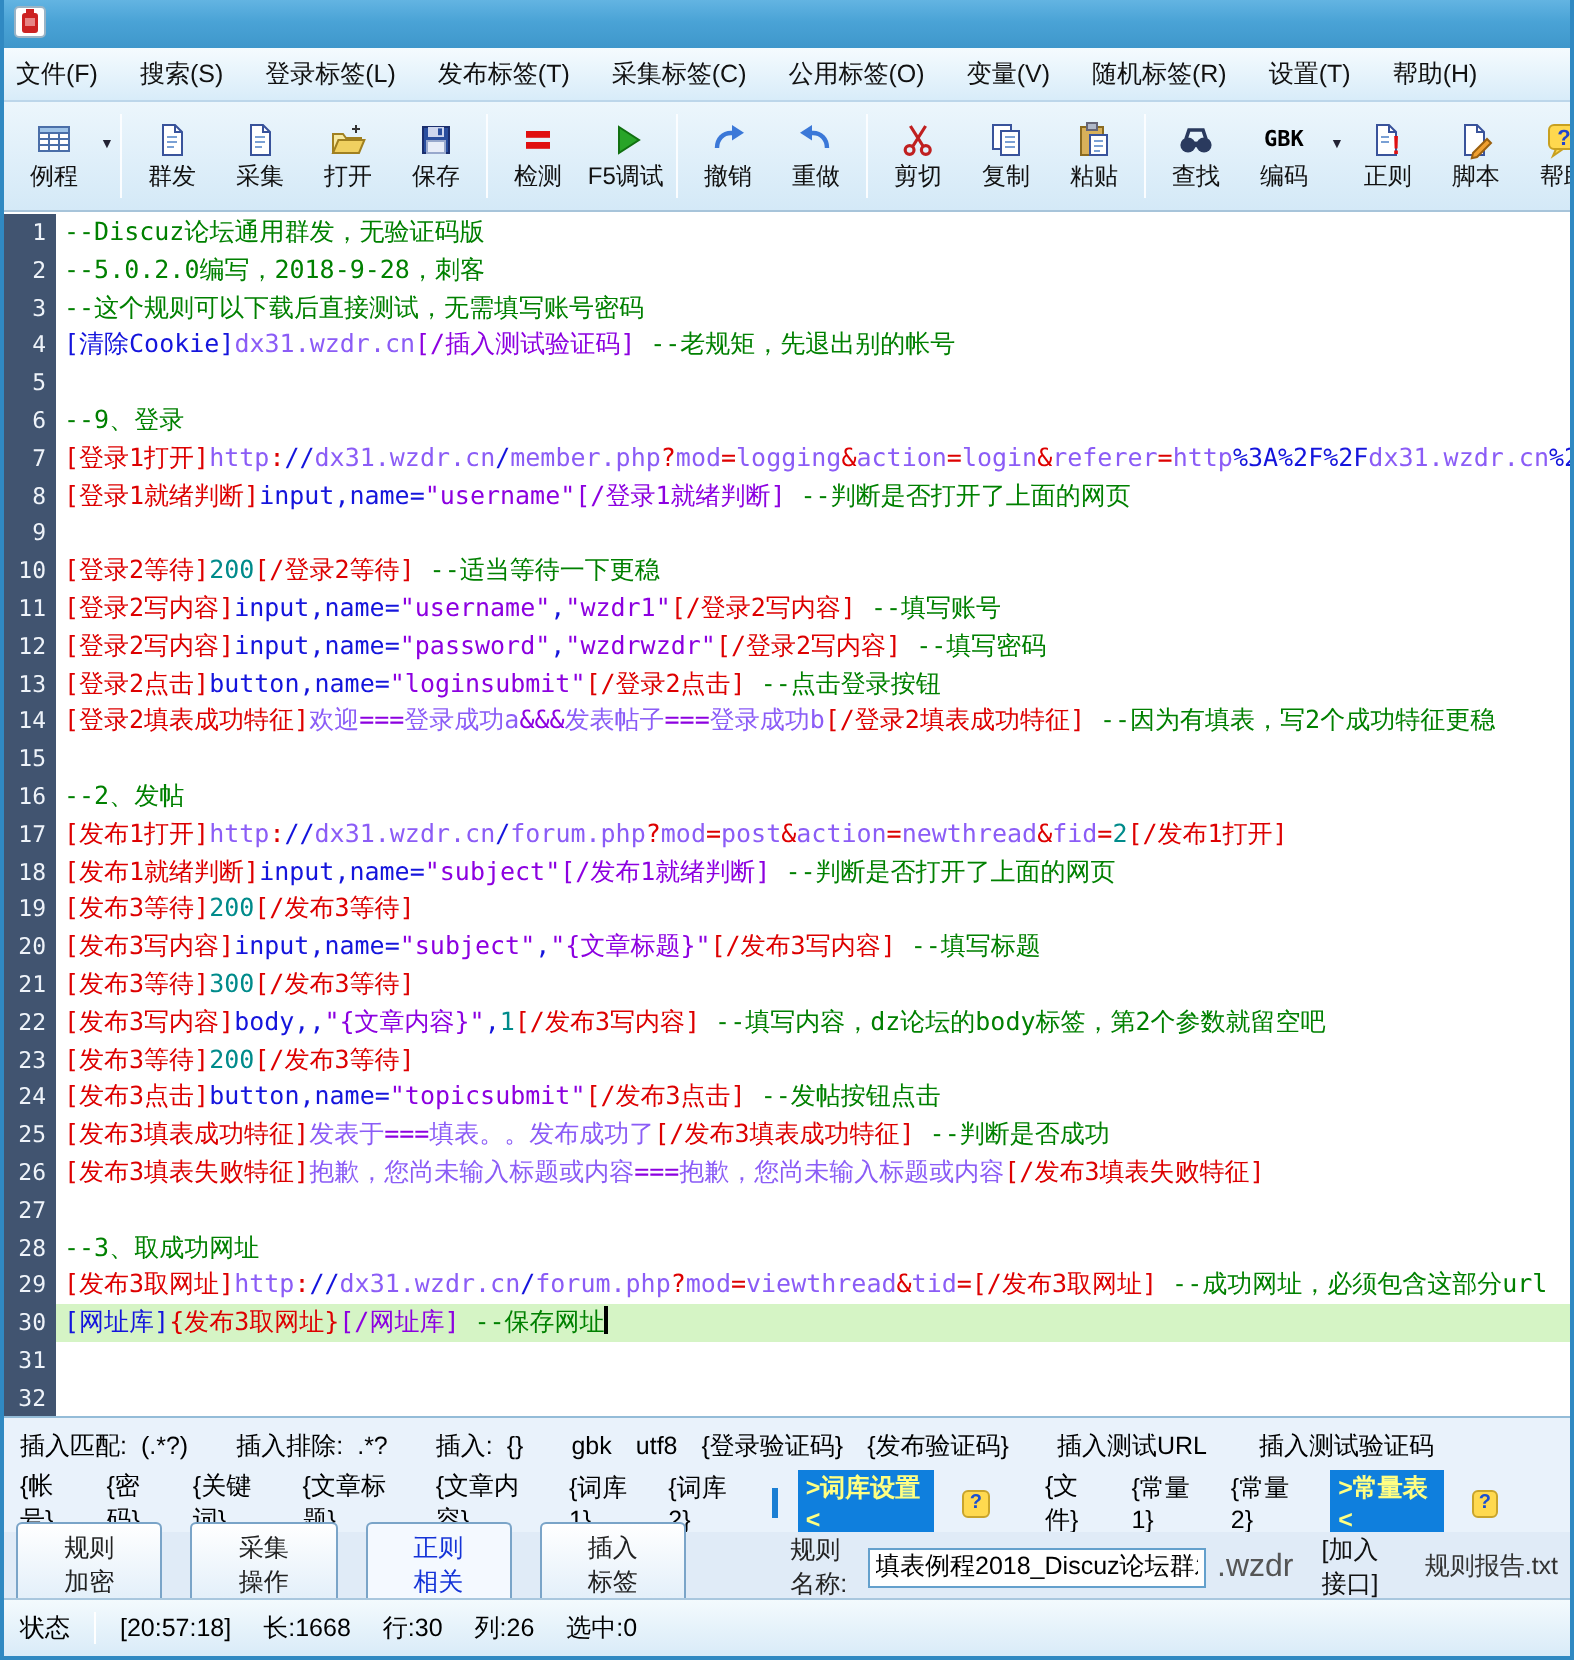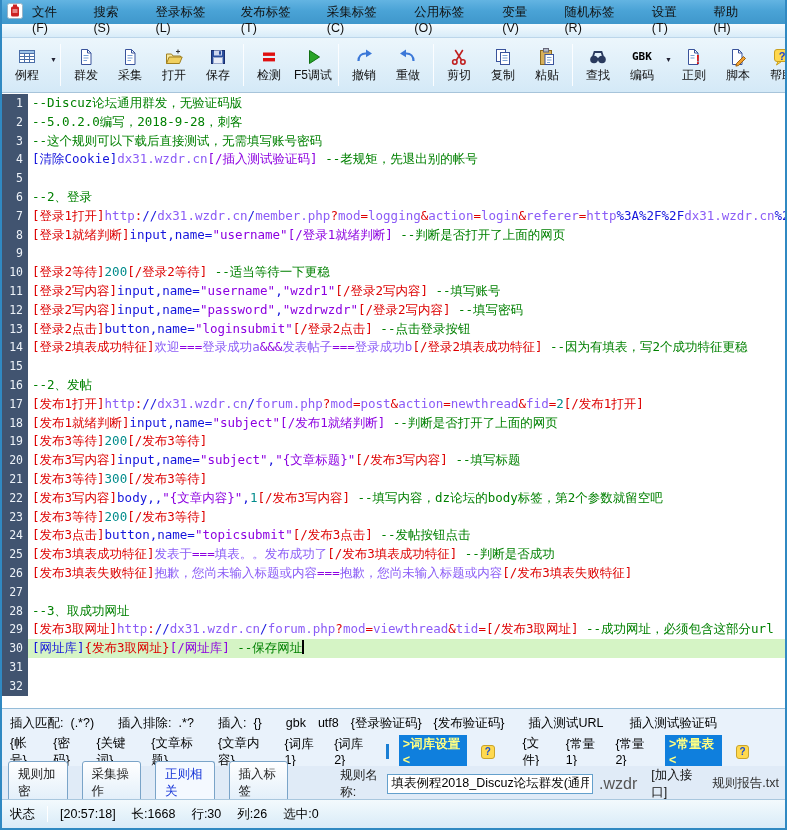--- a/index.html
+++ b/index.html
@@ -11,21 +11,21 @@
     background: #e9f2fb; overflow: hidden;
   }
   
   .titlebar {
     height: 24px; flex: none; display: flex; align-items: center; gap: 5px; padding: 0 5px;
     background: linear-gradient(180deg, #63b4e2 0%, #4aa3d6 45%, #3f97cb 100%);
   }
   .title-text { color: #fff; font-weight: bold; font-size: 13px; text-shadow: 0 1px 1px #2a6f9e; }
   
   .menubar {
-    height: 14px; flex: none; display: flex; align-items: flex-end; gap: 17px; padding: 0 28px;
+    height: 27px; flex: none; display: flex; align-items: center; gap: 17px; padding: 0 4px;
     background: linear-gradient(180deg, #f5fbfe, #d8ecf9); border-bottom: 1px solid #bcd6ea; color: #111;
   }
   .menu-item { cursor: default; padding: 2px 2px; }
   
   .toolbar {
     height: 54px; flex: none; display: flex; align-items: center; padding: 0 3px;
     background: linear-gradient(180deg, #ecf6fc, #d4e9f7);
   }
   .tb-btn { display: flex; flex-direction: column; align-items: center; justify-content: center;
     min-width: 44px; padding: 2px 2px; font-size: 12px; color: #111; cursor: default; }
@@ -58,22 +58,22 @@
   .ins-action { margin-right: 26px; cursor: default; }
   .ins-sel { background: #0f7fdd; color: #ffff82; font-weight: bold; padding: 1px 4px;
     margin-right: 14px; cursor: default; }
   .ins-help { width: 14px; height: 14px; background: #ffd94f; border: 1px solid #c9a42b; border-radius: 3px;
     color: #1b4fd0; font-size: 10px; font-weight: bold; display: inline-flex; align-items: center;
     justify-content: center; margin-right: 28px; cursor: default; }
   .ins-sep { width: 3px; height: 15px; background: #1a7fd4; margin: 0 10px 0 2px; flex: none; }
   
   .tabrow { height: 33px; flex: none; display: flex; align-items: center; padding: 2px 6px 0 6px;
     background: #e0ebf7; }
-  .tab { padding: 4px 9px 5px; border: 1px solid #7aa4c8; border-radius: 3px 3px 0 0; margin-right: 14px;
-    background: linear-gradient(180deg, #ffffff, #dfedf9); color: #222; cursor: default; }
+  .tab { padding: 4px 20px 5px; border: 1px solid #7aa4c8; border-radius: 3px 3px 0 0; margin-right: 14px;
+    background: linear-gradient(180deg, #ffffff, #dfedf9); color: #222; cursor: default; text-align: center; }
   .tab.active { color: #1433d8; background: #f4f9ff; border-bottom-color: #f4f9ff; }
   .rule-name-label { margin-left: 38px; margin-right: 5px; color: #222; }
   .rule-name-input { width: 258px; height: 20px; border: 1px solid #64a0cc; font-size: 12.5px;
     padding: 1px 3px; background: #fff; color: #000; font-family: inherit; }
   .rule-ext { color: #555; font-size: 16px; margin: 0 14px 0 6px; }
   .join-btn { color: #111; margin-right: 16px; cursor: default; }
   .report-link { color: #333; cursor: default; white-space: nowrap; }
   
   .statusbar { height: 29px; flex: none; display: flex; align-items: center; padding: 0 0;
     background: linear-gradient(180deg, #f3fafd, #d9ebf8); border-top: 1px solid #a9c7de; color: #000; }
@@ -311,21 +311,21 @@
           <span class="tb-label">帮助</span>
         </div>
       </div>
     </div>
   <div class="editor" id="editor">
       <div class="ed-row"><span class="ed-gutter">1</span><span class="ed-code"><span class="sg">--Discuz论坛通用群发，无验证码版</span></span></div>
       <div class="ed-row"><span class="ed-gutter">2</span><span class="ed-code"><span class="sg">--5.0.2.0编写，2018-9-28，刺客</span></span></div>
       <div class="ed-row"><span class="ed-gutter">3</span><span class="ed-code"><span class="sg">--这个规则可以下载后直接测试，无需填写账号密码</span></span></div>
       <div class="ed-row"><span class="ed-gutter">4</span><span class="ed-code"><span class="sb">[清除Cookie]</span><span class="sk">dx31.wzdr.cn</span><span class="sp">[/插入测试验证码]</span><span class="sg"> --老规矩，先退出别的帐号</span></span></div>
       <div class="ed-row"><span class="ed-gutter">5</span><span class="ed-code"></span></div>
-      <div class="ed-row"><span class="ed-gutter">6</span><span class="ed-code"><span class="sg">--2、登录</span></span></div>
+      <div class="ed-row"><span class="ed-gutter">6</span><span class="ed-code"><span class="sg">--9、登录</span></span></div>
       <div class="ed-row"><span class="ed-gutter">7</span><span class="ed-code"><span class="sr">[登录1打开]</span><span class="sk">http</span><span class="sr">:</span><span class="sb">//</span><span class="sk">dx31.wzdr.cn</span><span class="sb">/</span><span class="sk">member.php</span><span class="sr">?</span><span class="sk">mod</span><span class="sr">=</span><span class="sk">logging</span><span class="sr">&amp;</span><span class="sk">action</span><span class="sr">=</span><span class="sk">login</span><span class="sr">&amp;</span><span class="sk">referer</span><span class="sr">=</span><span class="sk">http</span><span class="sb">%3A%2F%2F</span><span class="sk">dx31.wzdr.cn</span><span class="sb">%2F</span></span></div>
       <div class="ed-row"><span class="ed-gutter">8</span><span class="ed-code"><span class="sr">[登录1就绪判断]</span><span class="sb">input,name=</span><span class="sp">"username"</span><span class="sp">[/登录1就绪判断]</span><span class="sg"> --判断是否打开了上面的网页</span></span></div>
       <div class="ed-row"><span class="ed-gutter">9</span><span class="ed-code"></span></div>
       <div class="ed-row"><span class="ed-gutter">10</span><span class="ed-code"><span class="sr">[登录2等待]</span><span class="st">200</span><span class="sr">[/登录2等待]</span><span class="sg"> --适当等待一下更稳</span></span></div>
       <div class="ed-row"><span class="ed-gutter">11</span><span class="ed-code"><span class="sr">[登录2写内容]</span><span class="sb">input,name=</span><span class="sp">"username"</span><span class="sb">,</span><span class="sp">"wzdr1"</span><span class="sr">[/登录2写内容]</span><span class="sg"> --填写账号</span></span></div>
       <div class="ed-row"><span class="ed-gutter">12</span><span class="ed-code"><span class="sr">[登录2写内容]</span><span class="sb">input,name=</span><span class="sp">"password"</span><span class="sb">,</span><span class="sp">"wzdrwzdr"</span><span class="sr">[/登录2写内容]</span><span class="sg"> --填写密码</span></span></div>
       <div class="ed-row"><span class="ed-gutter">13</span><span class="ed-code"><span class="sr">[登录2点击]</span><span class="sb">button,name=</span><span class="sp">"loginsubmit"</span><span class="sr">[/登录2点击]</span><span class="sg"> --点击登录按钮</span></span></div>
       <div class="ed-row"><span class="ed-gutter">14</span><span class="ed-code"><span class="sr">[登录2填表成功特征]</span><span class="sk">欢迎</span><span class="sp">===</span><span class="sk">登录成功a</span><span class="sp">&amp;&amp;&amp;</span><span class="sk">发表帖子</span><span class="sp">===</span><span class="sk">登录成功b</span><span class="sr">[/登录2填表成功特征]</span><span class="sg"> --因为有填表，写2个成功特征更稳</span></span></div>
       <div class="ed-row"><span class="ed-gutter">15</span><span class="ed-code"></span></div>
       <div class="ed-row"><span class="ed-gutter">16</span><span class="ed-code"><span class="sg">--2、发帖</span></span></div>

